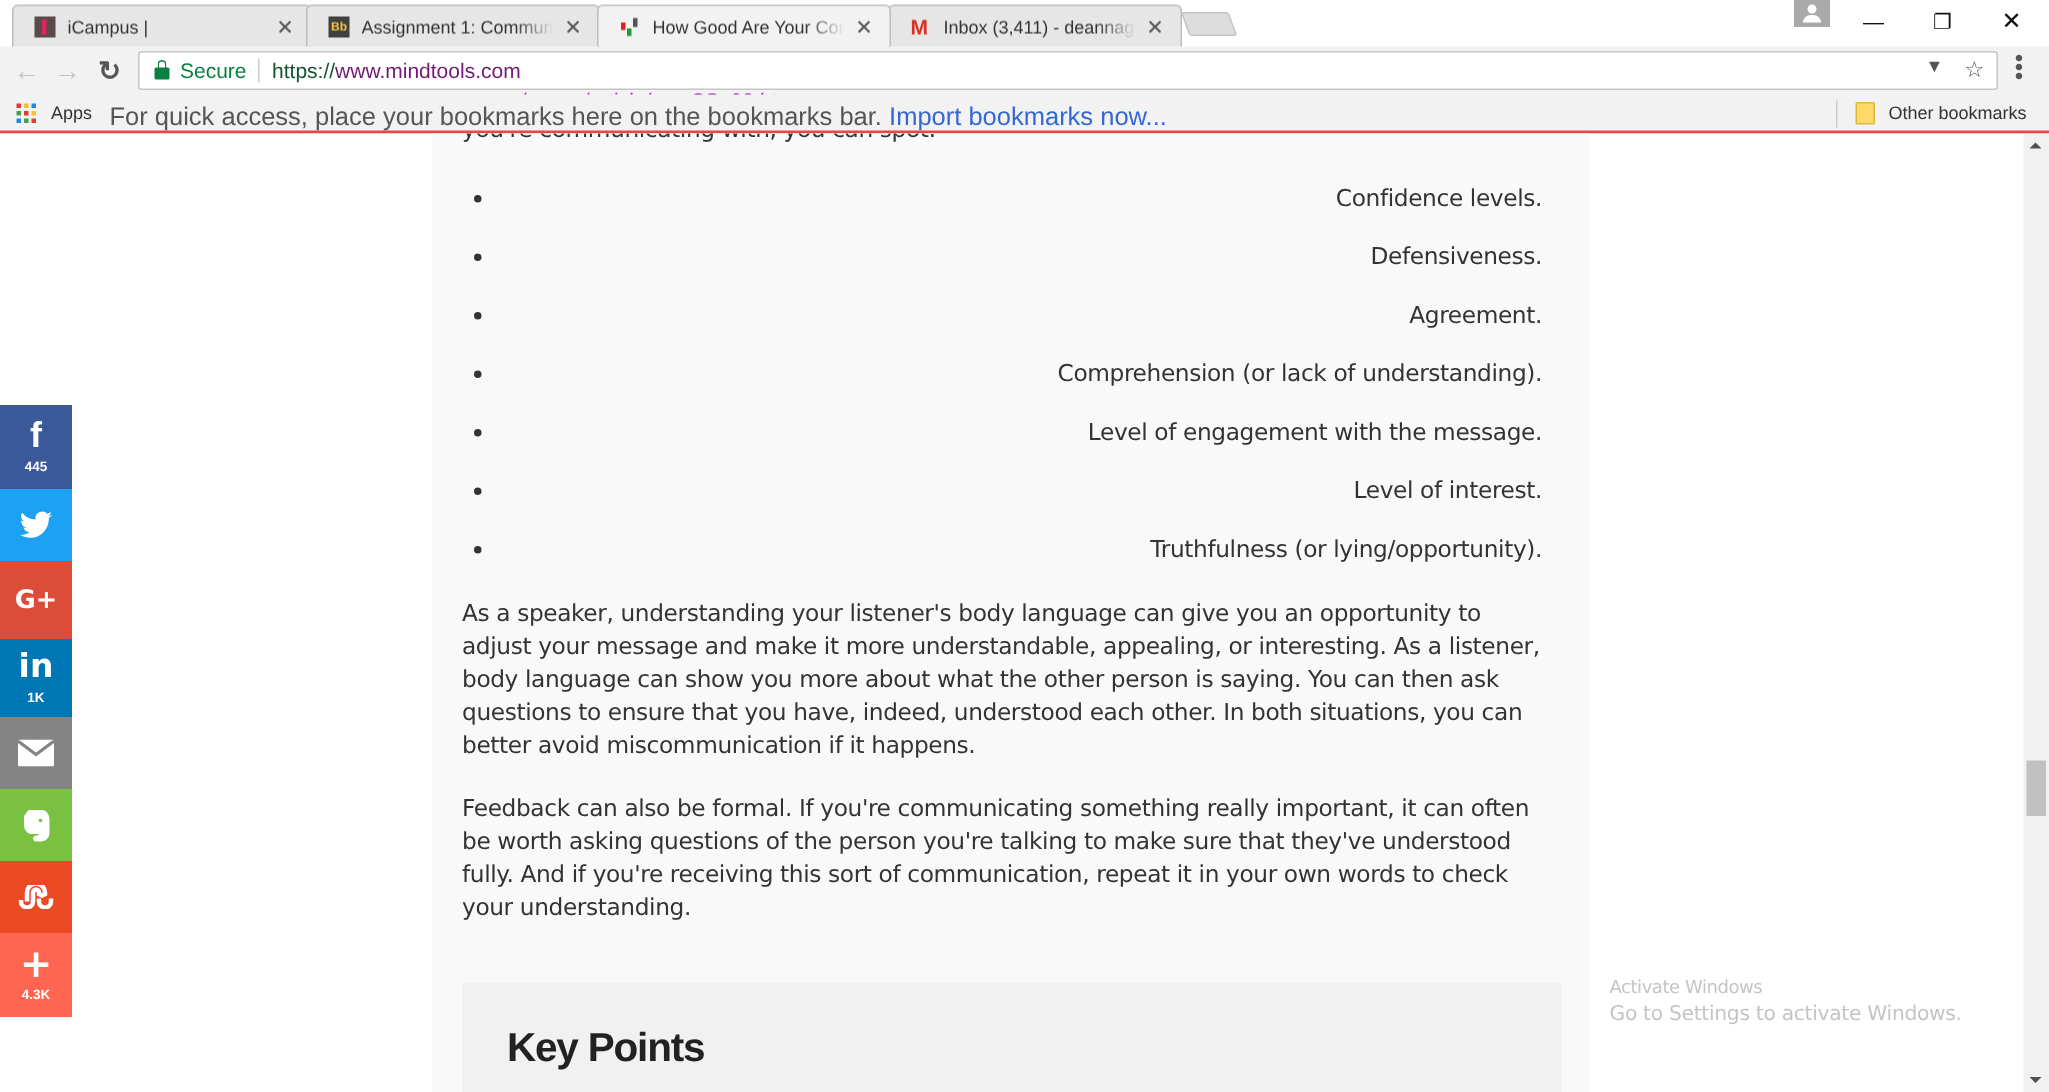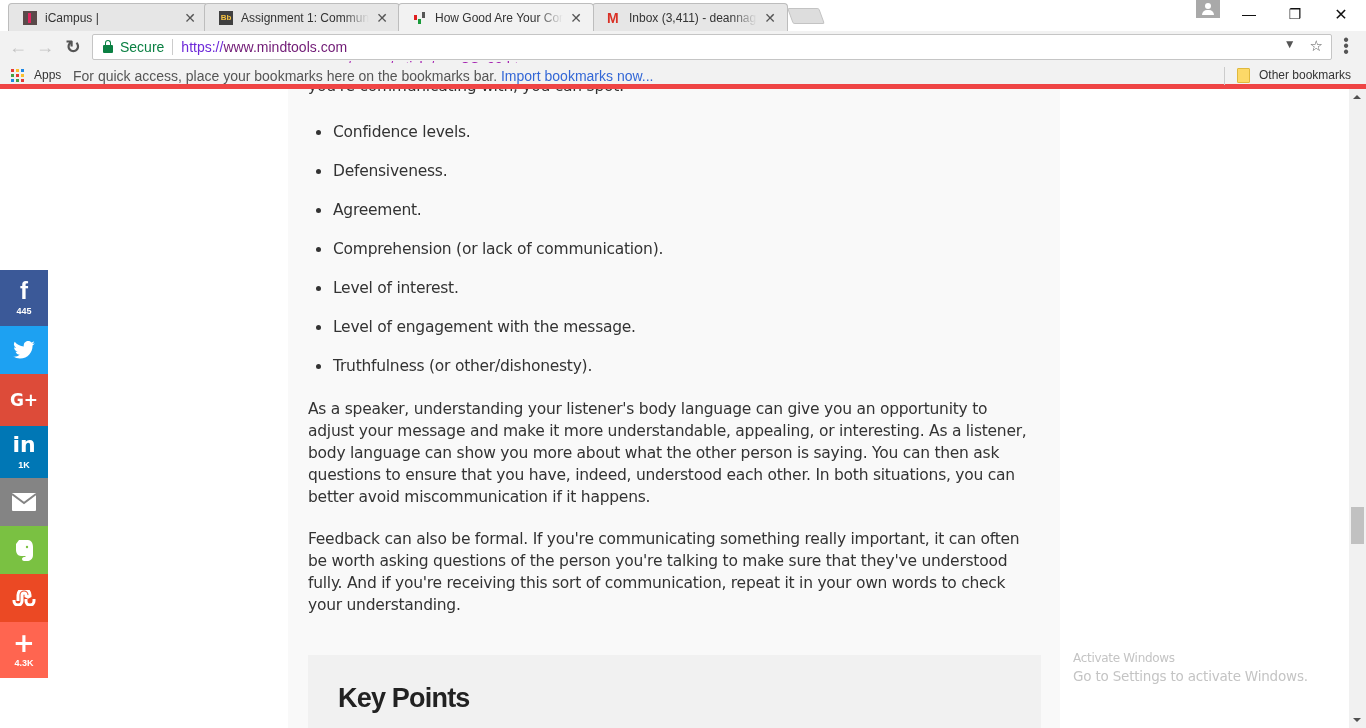--- a/index.html
+++ b/index.html
@@ -34,44 +34,44 @@
   .navbtn { position: absolute; top: 5px; width: 24px; height: 22px; font-size: 18px; text-align: center; line-height: 22px; }
   .omnibox { position: absolute; left: 92px; top: 3px; width: 1240px; height: 26px; background: #fff;
     border: 1px solid #c5c5c5; border-radius: 2px; display: flex; align-items: center; font-size: 14px; }
   .lock { width: 10px; height: 8px; background: #0b8043; border-radius: 1px; margin-left: 10px; position: relative; top: 2px; }
   .lock::before { content: ""; position: absolute; left: 2px; top: -5px; width: 4px; height: 5px;
     border: 1.5px solid #0b8043; border-bottom: none; border-radius: 3px 3px 0 0; }
   .secure { color: #0b8043; margin-left: 7px; }
   .sep { width: 1px; height: 16px; background: #ccc; margin: 0 8px; }
   .url-host { color: #701a75; }
   .url-rest { color: #a21caf; margin-top: 40px; }
-  .url-scheme { color: #6d28d9; }
+  .url-scheme { color: #14532d; }
   .omni-icons { position: absolute; right: 8px; top: 2px; display: flex; gap: 14px; font-size: 15px; color: #555; }
   .menu-dots { position: absolute; left: 1343px; top: 6px; width: 6px; font-size: 16px; color: #555; line-height: 6px; text-align: center; }
 
   
   .bookmarks { position: absolute; left: 0; top: 63px; width: 1366px; height: 26px; background: #f2f2f2;
-    border-bottom: 5px solid #ef4444; font-size: 12px; color: #333; }
+    border-bottom: 2px solid #ef4444; font-size: 12px; color: #333; }
   .apps-icon { position: absolute; left: 11px; top: 6px; width: 13px; height: 13px;
     display: grid; grid-template-columns: repeat(3, 3px); grid-gap: 2px; }
   .apps-icon i { width: 3px; height: 3px; display: block; }
   .apps-label { position: absolute; left: 34px; top: 5px; }
-  .bm-hint { position: absolute; left: 73px; top: 5px; color: #555; font-size: 14px; }
+  .bm-hint { position: absolute; left: 73px; top: 5px; color: #555; font-size: 17px; }
   .bm-import { color: #3367d6; }
   .bm-divider { position: absolute; left: 1224px; top: 4px; width: 1px; height: 18px; background: #ccc; }
   .folder-icon { position: absolute; left: 1237px; top: 5px; width: 13px; height: 15px; background: #fcd968; border: 1px solid #e0b93c; border-radius: 1px; }
   .other-bm { position: absolute; left: 1259px; top: 5px; }
 
   
   .viewport { position: absolute; left: 0; top: 89px; width: 1349px; height: 639px; background: #fff; overflow: hidden; }
   .article-col { position: absolute; left: 288px; top: -40px; width: 772px; height: 760px; background: #f9f9f9; }
   .article-text { position: absolute; left: 20px; width: 720px; color: #333;
     font-family: "DejaVu Sans", sans-serif; font-size: 15.5px; letter-spacing: -0.25px; }
   .lead { top: 26px; line-height: 22px; }
-  .bullets { list-style: none; top: 72px; }
+  .bullets { list-style: none; top: 72px; text-align: right; }
   .bullets li { position: relative; padding-left: 25px; height: 39px; line-height: 22px; }
   .bullets li::before { content: ""; position: absolute; left: 8px; top: 9px; width: 5px; height: 5px; background: #333; border-radius: 50%; }
   .para1 { top: 349px; line-height: 22px; }
   .para2 { top: 479px; line-height: 22px; }
   .keypoints { position: absolute; left: 20px; top: 606px; width: 733px; height: 200px; background: #f1f1f1; }
   .keypoints h2 { position: absolute; left: 30px; top: 28px; font-family: "Liberation Sans", sans-serif;
     font-size: 27px; font-weight: bold; color: #222; letter-spacing: -0.8px; }
 
   
   .social { position: absolute; left: 0; top: 270px; width: 48px; }
@@ -170,24 +170,24 @@
   <span class="other-bm">Other bookmarks</span>
 </div>
 
 <div class="viewport">
   <div class="article-col">
     <p class="article-text lead">you're communicating with, you can spot:</p>
     <ul class="article-text bullets">
       <li>Confidence levels.</li>
       <li>Defensiveness.</li>
       <li>Agreement.</li>
-      <li>Comprehension (or lack of communication).</li>
+      <li>Comprehension (or lack of understanding).</li>
+      <li>Level of engagement with the message.</li>
       <li>Level of interest.</li>
-      <li>Level of engagement with the message.</li>
-      <li>Truthfulness (or other/dishonesty).</li>
+      <li>Truthfulness (or lying/opportunity).</li>
     </ul>
     <p class="article-text para1">As a speaker, understanding your listener's body language can give you an opportunity to adjust your message and make it more understandable, appealing, or interesting. As a listener, body language can show you more about what the other person is saying. You can then ask questions to ensure that you have, indeed, understood each other. In both situations, you can better avoid miscommunication if it happens.</p>
     <p class="article-text para2">Feedback can also be formal. If you're communicating something really important, it can often be worth asking questions of the person you're talking to make sure that they've understood fully. And if you're receiving this sort of communication, repeat it in your own words to check your understanding.</p>
     <div class="keypoints">
       <h2>Key Points</h2>
     </div>
   </div>
 </div>
 
 <div class="social">

